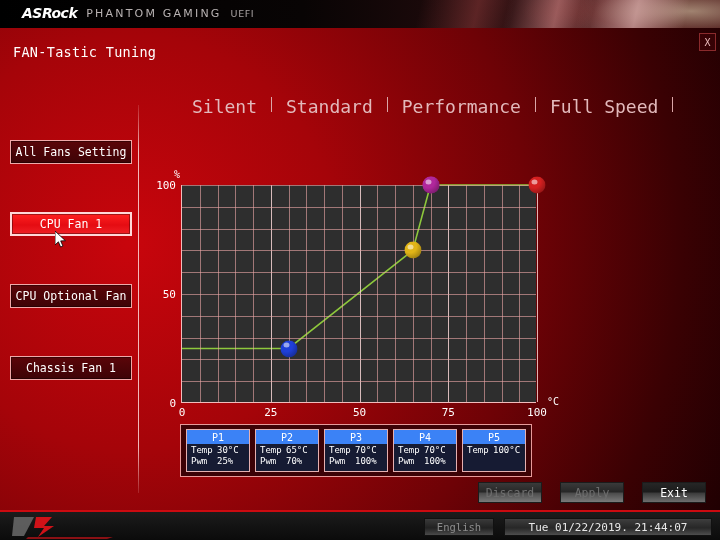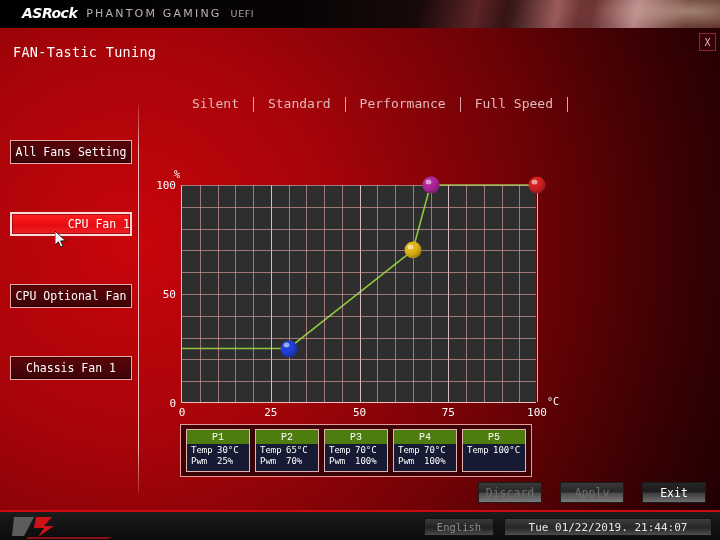--- a/index.html
+++ b/index.html
@@ -66,41 +66,40 @@
     background: linear-gradient(180deg, #5b0509 0%, #3d0306 100%);
     color: #fff; font-size: 11.5px;
     display: flex; align-items: center; justify-content: center;
     cursor: pointer; position: relative;
     box-shadow: inset 0 0 0 1px rgba(0,0,0,.35);
   }
   .side-btn.active {
     background: linear-gradient(180deg, #ff2020 0%, #e50c12 55%, #f02025 100%);
     border: 2px solid #ffd8d8;
     color: #ffffff;
-    justify-content: flex-end;
   }
   .side-gap-1 { margin-top: 0; }
   .side-gap { margin-top: 48px; }
   .v-sep {
     position: absolute; left: 138px; top: 105px;
     width: 1px; height: 388px;
     background: linear-gradient(180deg, rgba(255,210,210,.15) 0%, rgba(255,225,225,.82) 12%, rgba(255,225,225,.82) 88%, rgba(255,210,210,.15) 100%);
   }
   .cursor-arrow {
     position: absolute; left: 55px; top: 231px;
     width: 12px; height: 18px; pointer-events: none; z-index: 40;
   }
 
   
   .tabs {
     position: absolute; left: 178px; top: 96px;
     display: flex; align-items: flex-start; gap: 0;
   }
   .tab {
-    font-size: 13px; color: #e2b9bb; padding: 0 14px;
+    font-size: 18px; color: #e2b9bb; padding: 0 14px;
     cursor: pointer; white-space: nowrap; position: relative;
   }
   .tab.active { color: #ffffff; }
   .tab.active::after {
     content: ""; position: absolute; left: 6px; right: 6px; bottom: -6px;
     height: 2px; background: #ffffff;
   }
   .tab-div { width: 1px; height: 15px; background: #dba6a8; margin-top: 1px; flex: 0 0 1px; }
 
   
@@ -142,22 +141,22 @@
     height: 53px; padding: 4px 5px;
     border: 1px solid #e79a9a;
     background: #3c0206;
     display: flex; gap: 5px;
   }
   .pbox {
     width: 64px; border: 1px solid #e5b0b0; background: #161b33;
     display: flex; flex-direction: column;
   }
   .pbox-hd {
-    height: 14px; background: #4d7c0f; color: #ffffff;
-    font-size: 10px; display: flex; align-items: center; justify-content: center; font-family: Liberation Mono, monospace;
+    height: 14px; background: #3b82f6; color: #ffffff;
+    font-size: 10px; display: flex; align-items: center; justify-content: center;
   }
   .pbox-row {
     font-size: 9px; color: #ffffff; padding: 1px 0 0 4px;
     display: flex; gap: 4px; white-space: nowrap;
   }
   .pbox-row .k { width: 22px; }
 
   
   .actions { position: absolute; right: 14px; top: 482px; display: flex; gap: 18px; }
   .act-btn {

